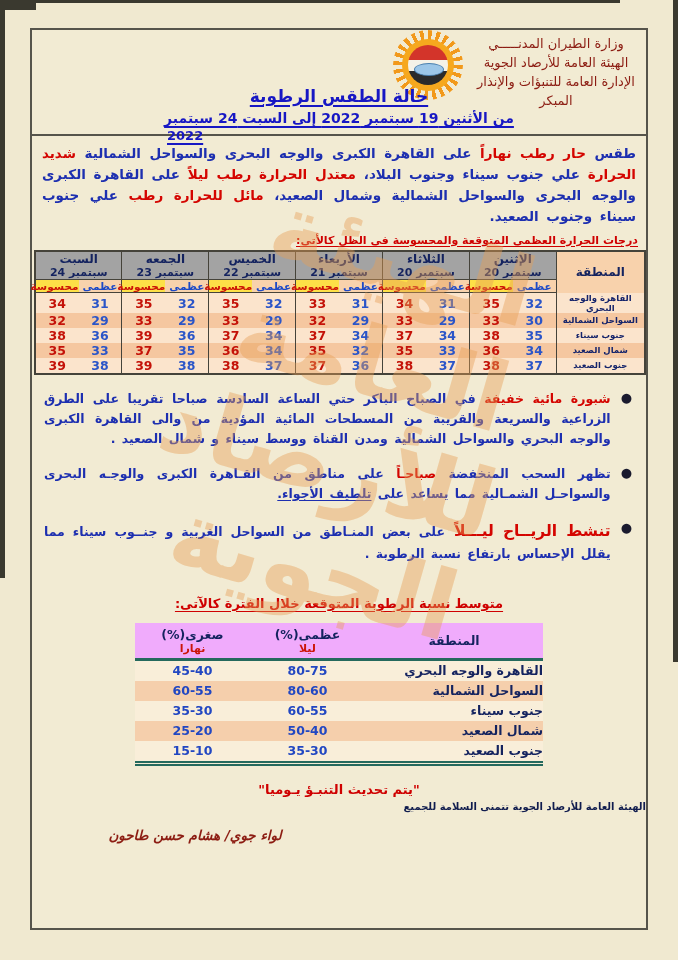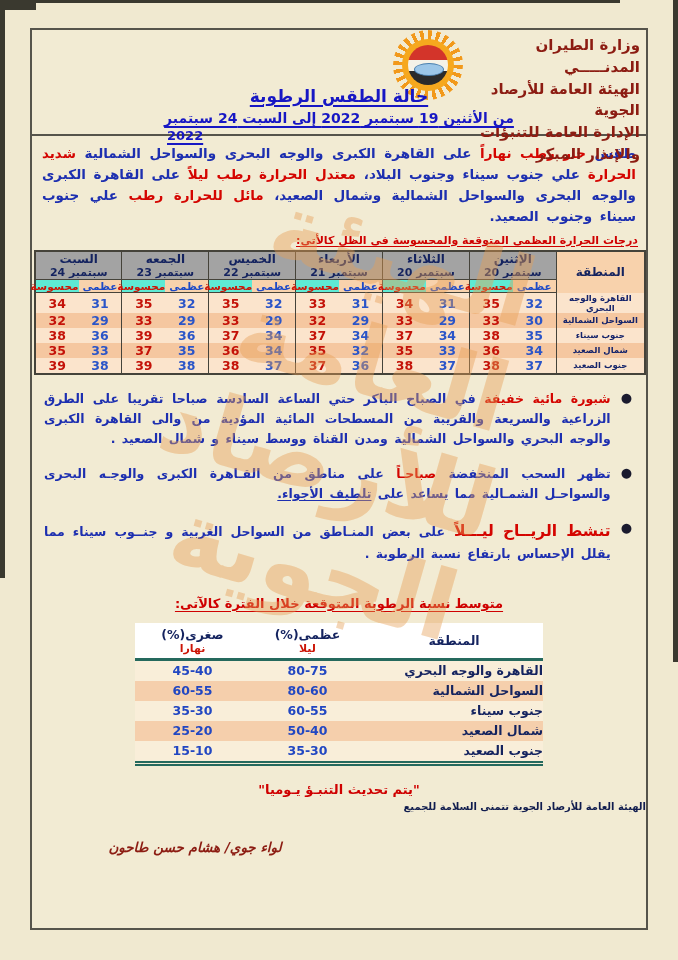--- a/index.html
+++ b/index.html
@@ -18,22 +18,22 @@
 
   .frame{
     position:absolute;left:30px;top:28px;width:614px;height:898px;
     border:2px solid #56544b;background:#f2ebd3;z-index:1;
   }
 
   
   .hdr{position:relative;height:104px;border-bottom:2px solid #56544b;}
   .org-en{position:absolute;left:26px;top:10px;width:240px;text-align:center;
     color:#8c1c12;font-weight:bold;font-style:italic;font-size:11px;line-height:1.35;direction:ltr;}
-  .org-ar{position:absolute;right:6px;top:5px;width:168px;
-    color:#8c1c12;font-weight:bold;font-size:15px;line-height:1.45;}
+  .org-ar{position:absolute;right:6px;top:5px;width:168px;text-align:center;
+    color:#8c1c12;font-weight:normal;font-size:13px;line-height:1.45;}
   .logo{position:absolute;left:361px;top:0px;width:70px;height:70px;}
   .rays{position:absolute;inset:0;border-radius:50%;
     background:repeating-conic-gradient(#f2991b 0deg 7deg, rgba(0,0,0,0) 7deg 15deg);}
   .sun-core{position:absolute;inset:9px;border-radius:50%;background:#f6a81e;}
   .globe{position:absolute;inset:15px;border-radius:50%;
     background:linear-gradient(#d3342a 0 38%, #f5f2e8 38% 66%, #2b2b2b 66% 100%);}
   .cloud{position:absolute;left:50%;top:47%;width:28px;height:11px;margin-left:-14px;
     border-radius:50%;background:#9cc6e8;border:1px solid #4a7fae;}
   .title{position:absolute;top:56px;left:0;right:0;text-align:center;
     color:#1717c4;font-size:17px;font-weight:bold;}
@@ -58,52 +58,52 @@
     border:2px solid #45433a;font-weight:bold;}
   .ttable th,.ttable td{padding:0;text-align:center;}
   .col-region{width:88px;} .col-val{width:43px;}
   .day-cell{background:#a3a3a3;color:#14235f;font-size:12px;line-height:1.2;
     padding:2px 0;border-bottom:1px solid #45433a;border-right:1.4px solid #45433a;}
   .day-date{font-size:11px;direction:ltr;}
   .region-head{background:#f8d2ac;color:#14235f;font-size:12px;
     border-left:1.4px solid #45433a;}
   .sub-max{background:#f8d2ac;color:#1d49c7;font-size:10.5px;
     border-bottom:1.4px solid #45433a;border-right:1.4px solid #45433a;padding:1px 0;}
-  .sub-felt{background:#5eead4;color:#cc1507;font-size:10.5px;
+  .sub-felt{background:#fde047;color:#cc1507;font-size:10.5px;
     border-bottom:1.4px solid #45433a;padding:1px 0;}
   .rowA{background:#fbe4cc;} .rowB{background:#f5c7a0;}
   .t-region{color:#15246b;font-size:8.5px;border-left:1.4px solid #45433a;padding:2px 1px;}
   .t-max{color:#2b55c8;font-size:12.5px;border-right:1.4px solid #45433a;padding:1px 0;}
   .t-felt{color:#c41208;font-size:12.5px;padding:1px 0;}
 
   
   .bullets{margin:14px 14px 0 12px;}
   .bullet{display:flex;gap:10px;margin-bottom:15px;font-weight:bold;
     line-height:1.6;font-size:12.5px;text-align:justify;word-spacing:2px;}
   .dot{color:#1a1a2e;font-size:13px;line-height:1.4;flex:0 0 auto;}
   .seg-u{color:#1d2fb0;text-decoration:underline;text-underline-offset:2px;}
   .seg-r-big{color:#d40500;font-size:15.5px;}
 
   
   .hum-heading{margin-top:32px;text-align:center;color:#cf0000;font-size:13px;font-weight:bold;}
   .hum-heading span{text-decoration:underline;text-underline-offset:3px;}
   table.htable{margin:12px auto 0;width:408px;border-collapse:collapse;}
-  .htable th{background:#ffffff;color:#14235f;font-size:12.5px;font-weight:bold;
+  .htable th{background:#f0abfc;color:#14235f;font-size:12.5px;font-weight:bold;
     padding:4px 0 3px;border-bottom:3px solid #25695d;vertical-align:middle;}
   .hsub{display:block;color:#cc1507;font-size:11px;font-weight:bold;}
   .htable td{font-size:12.5px;font-weight:bold;padding:2.5px 0;}
   .h-region{color:#14235f;text-align:right;padding-right:10px;width:178px;}
   .h-val{color:#2247c2;text-align:center;direction:ltr;width:115px;}
   .hrowA{background:#f9eed9;} .hrowB{background:#f5cfac;}
   .htable tr.last td{border-bottom:5px double #25695d;}
 
   
   .update-note{margin-top:16px;text-align:center;color:#cf0000;font-size:13px;font-weight:bold;}
   .wish{margin-top:4px;text-align:right;color:#101c4e;font-size:10px;font-weight:bold;}
-  .sig{width:270px;margin-top:24px;margin-right:316px;text-align:center;
+  .sig{width:270px;margin-top:12px;margin-right:316px;text-align:center;
     color:#8c1c12;font-style:italic;font-weight:bold;font-size:13.5px;line-height:1.65;}
 
   
   .watermark{position:absolute;top:200px;right:165px;width:310px;z-index:3;
     text-align:center;font-size:96px;line-height:1.12;font-weight:bold;
     color:#e79f56;opacity:.42;transform:rotate(16deg);pointer-events:none;}
 </style>
 </head>
 <body>
 

